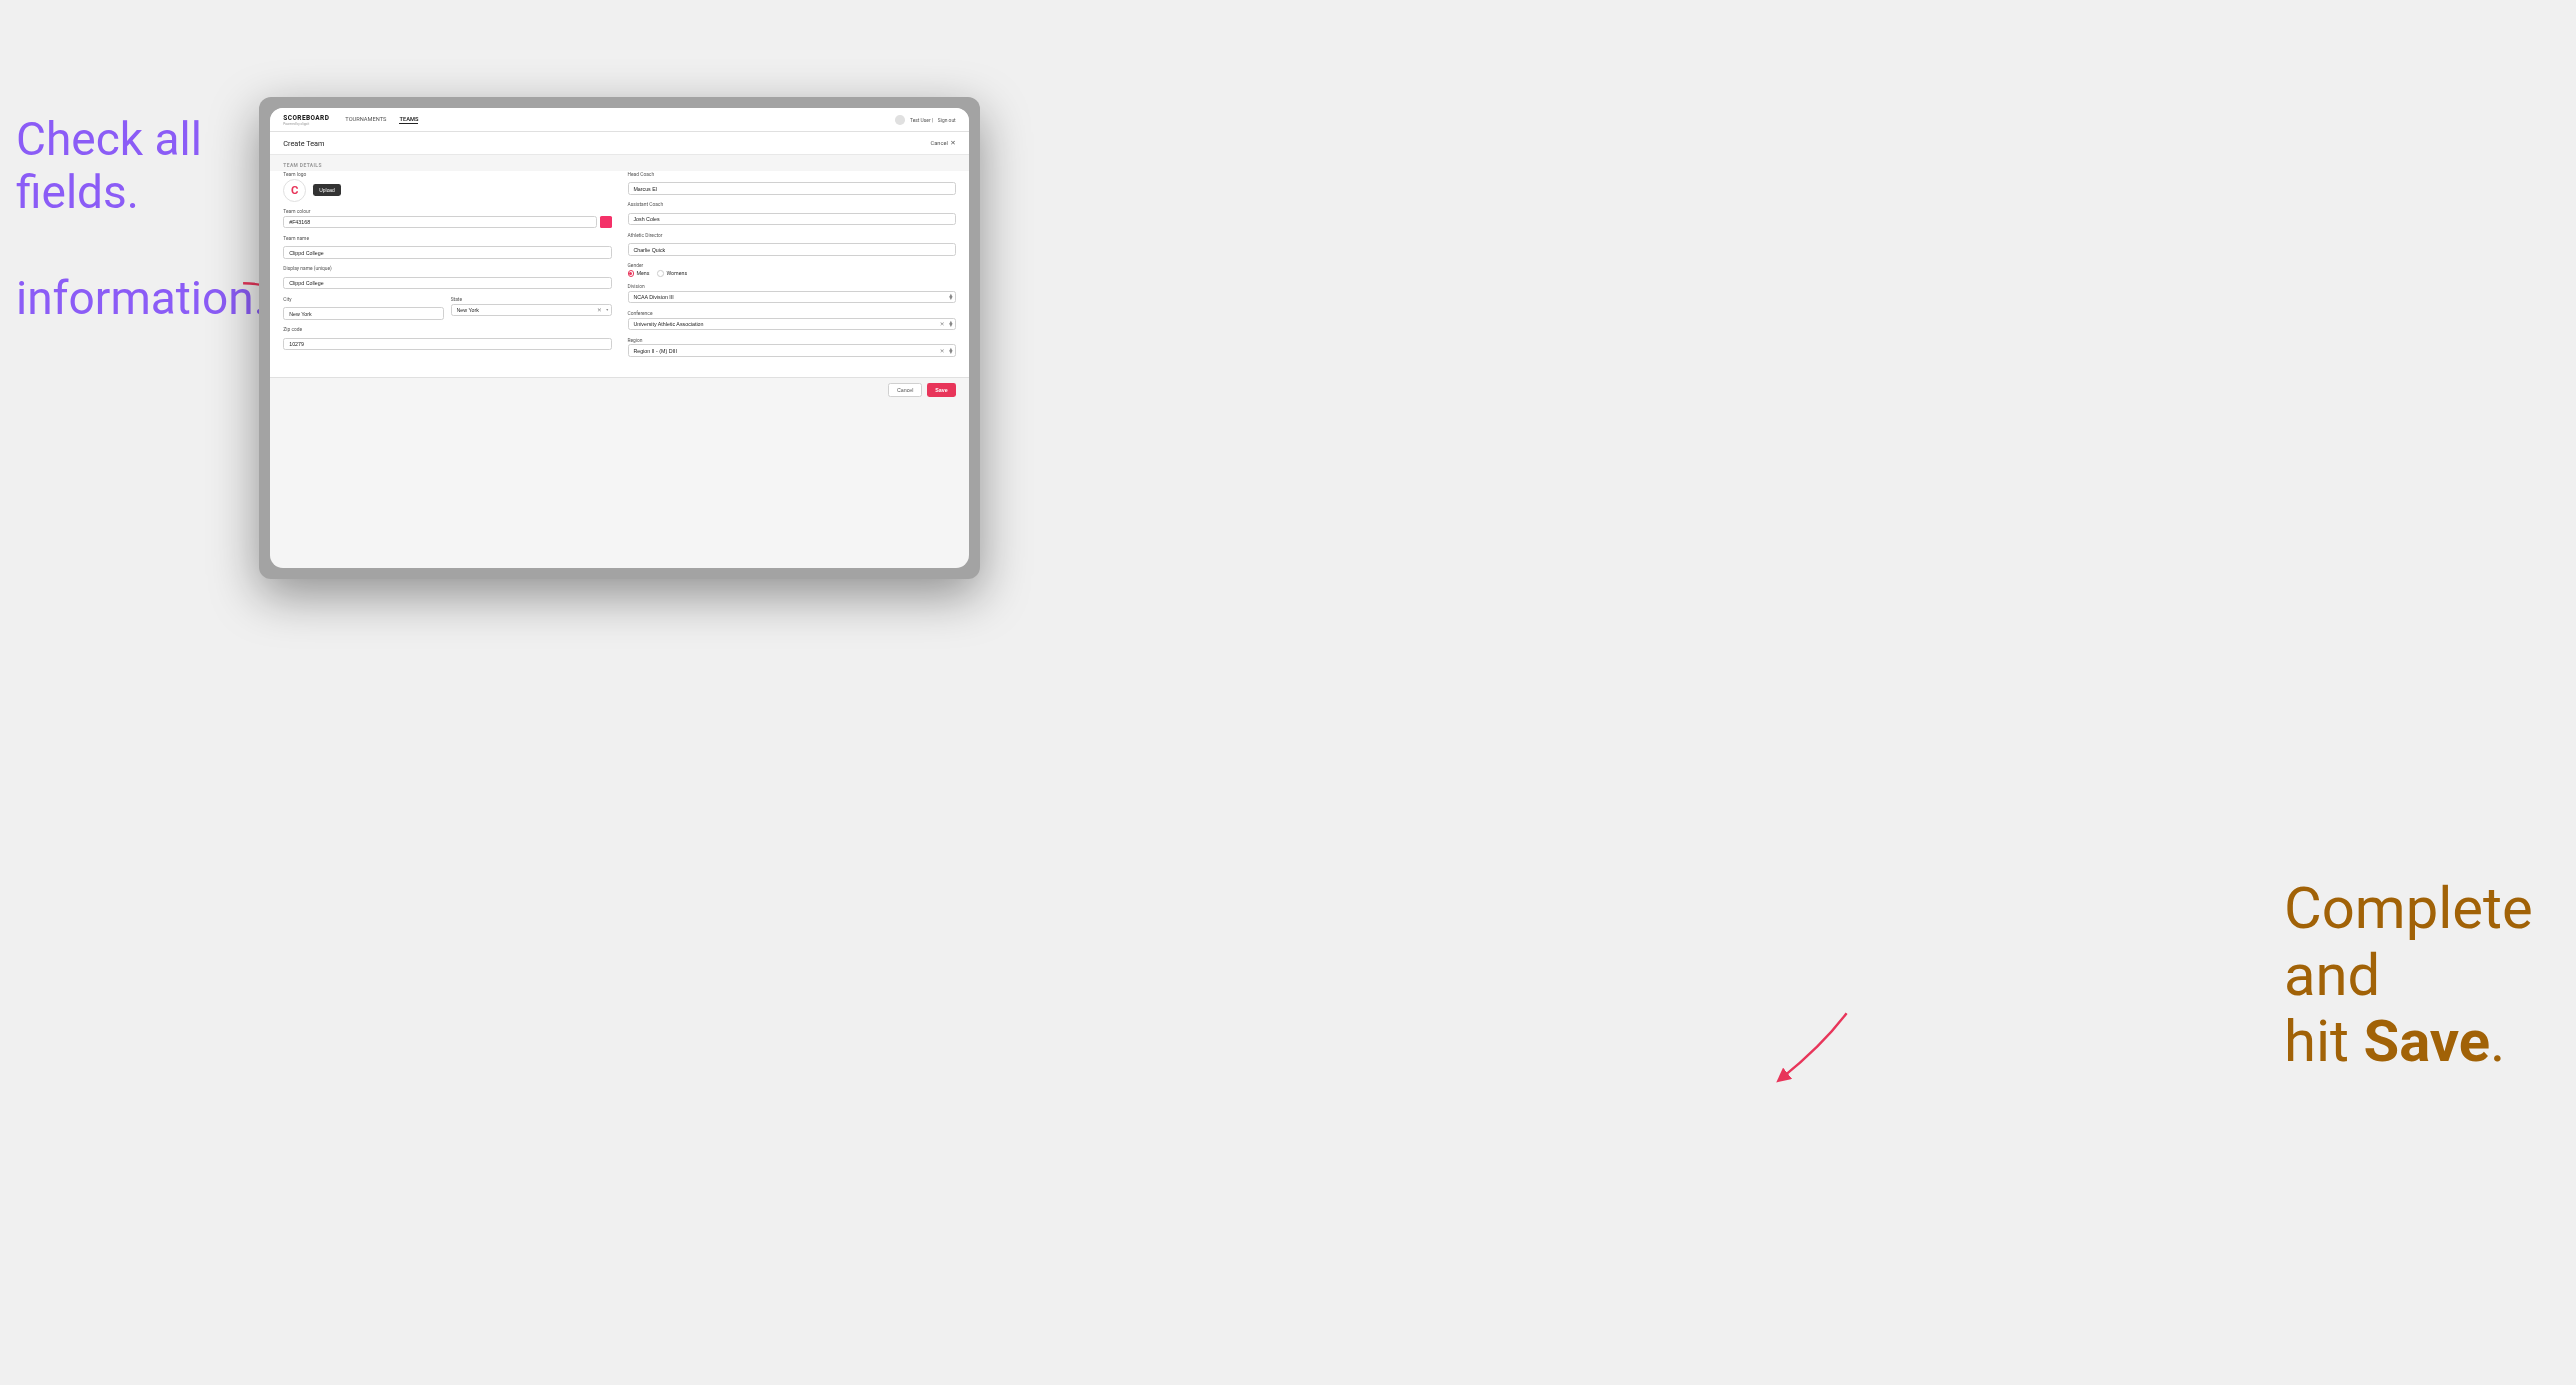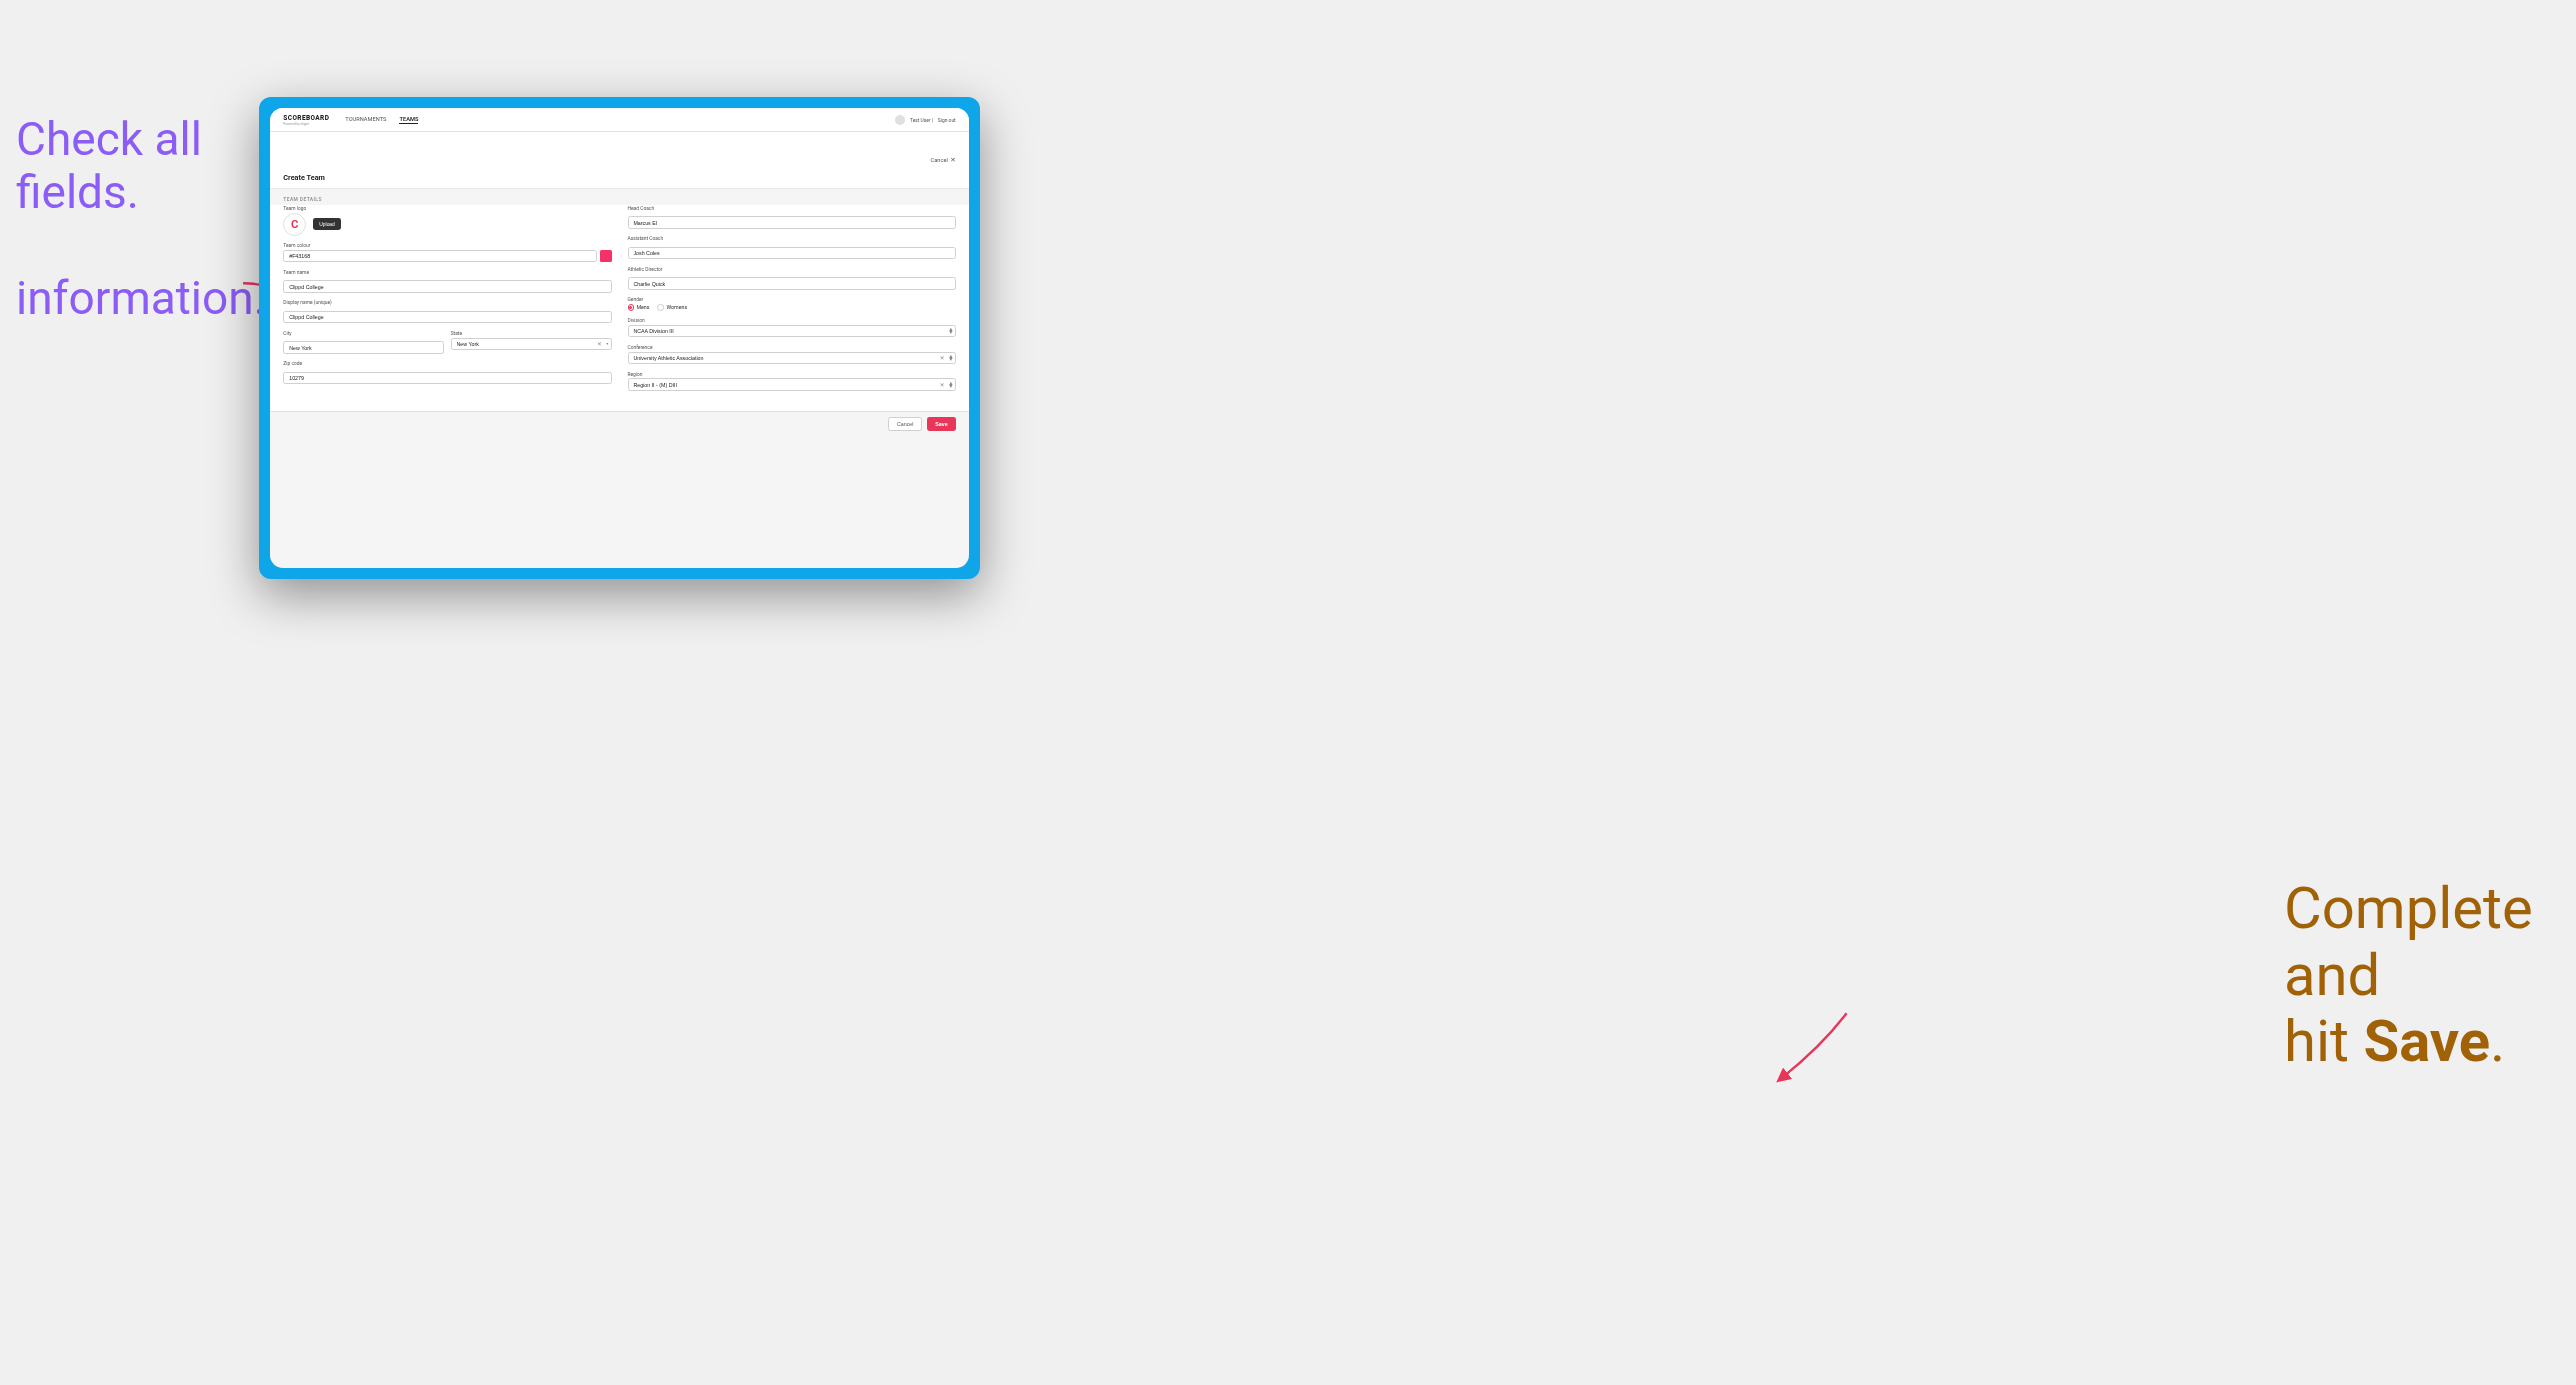--- a/index.html
+++ b/index.html
@@ -40,21 +40,21 @@
       font-weight: 700;
     }
 
     
     .tablet-frame {
       position: absolute;
       left: 255px;
       top: 93px;
       width: 717px;
       height: 478px;
-      background: #0ea5e9;
+      background: #a3a3a3;
       border-radius: 12px;
       padding: 11.3px;
       box-shadow: 0 16px 49px rgba(0,0,0,0.4);
     }
 
     .tablet-screen {
       width: 100%;
       height: 100%;
       background: #f5f5f5;
       border-radius: 13px;
@@ -131,23 +131,22 @@
       background: #fff;
       padding: 6.5px 13px;
       display: flex;
       justify-content: space-between;
       align-items: center;
       border-bottom: 0.8px solid #e8e8e8;
     }
 
     .page-title {
       font-size: 7.3px;
-      font-weight: 700;
+      font-weight: 400;
       color: #222;
-      margin-top: 34px;
     }
 
     .cancel-btn-header {
       font-size: 5.7px;
       color: #555;
       cursor: pointer;
       display: flex;
       align-items: center;
       gap: 2.4px;
     }

